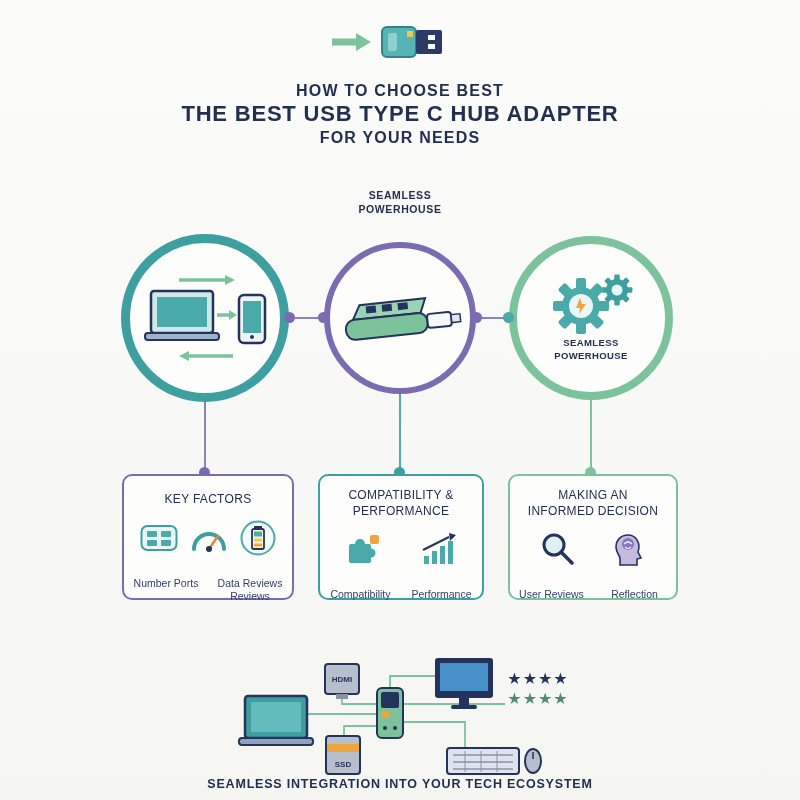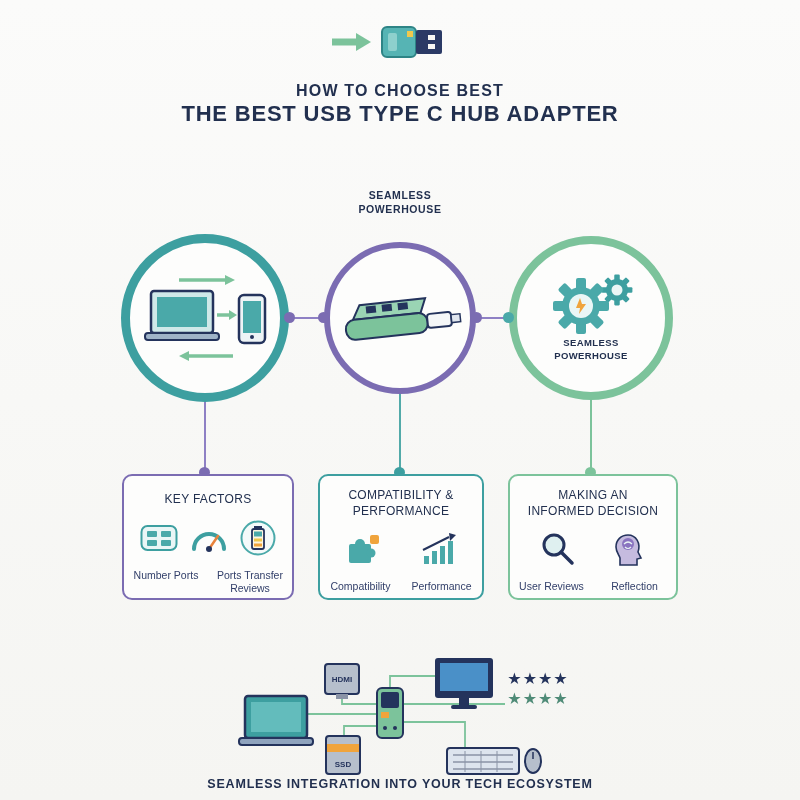--- a/index.html
+++ b/index.html
@@ -52,21 +52,21 @@
           border-radius:10px; border:2px solid #888; text-align:center; }
   .card1 { left:122px; width:172px; border-color:#7b6cb2; }
   .card2 { left:318px; width:166px; border-color:#3d9fa0; }
   .card3 { left:508px; width:170px; border-color:#7cc39b; }
   .card-title { margin-top:12px; font-size:12px; font-weight:normal; line-height:1.3;
                 letter-spacing:0.3px; color:#22304f; }
   .card1 .card-title { margin-top:16px; }
   .icons-row { display:flex; justify-content:center; align-items:center; gap:12px;
                margin-top:9px; height:42px; }
   .card2 .icons-row, .card3 .icons-row { gap:34px; }
-  .labels-row { display:flex; justify-content:space-evenly; margin-top:10px;
+  .labels-row { display:flex; justify-content:space-evenly; margin-top:18px;
                 font-size:10.5px; color:#33406a; line-height:1.25; }
   .labels-row .lbl { width:50%; }
 
   .ecosystem { position:absolute; left:225px; top:652px; width:350px; height:135px; }
 
   .footer-caption { position:absolute; top:757px; left:0; width:800px; text-align:center;
                     font-size:12.5px; font-weight:bold; letter-spacing:0.8px; color:#22304f;margin-top:20px; }
 
   svg text { font-family:"Liberation Sans", sans-serif; }
 </style>
@@ -83,20 +83,21 @@
       <rect x="60" y="13" width="9" height="18" rx="2" fill="#8ed0cd"></rect>
       <rect x="79" y="11" width="6" height="6" fill="#f0c84c"></rect>
       <rect x="88" y="10" width="26" height="24" rx="2" fill="#2b3a66"></rect>
       <rect x="100" y="15" width="7" height="5" fill="#f8f8f5"></rect>
       <rect x="100" y="24" width="7" height="5" fill="#f8f8f5"></rect>
     </svg>
   </div>
 
   <div class="title title-2">THE BEST USB TYPE C HUB ADAPTER</div>
   <div class="title title-1">HOW TO CHOOSE BEST</div>
+  <div class="title title-3">FOR YOUR NEEDS</div>
 
   <div class="tagline">
     <div>SEAMLESS</div>
     <div>POWERHOUSE</div>
   </div>
 
   <div class="circle c1">
     <svg width="124" height="90" viewBox="0 0 124 90">
       <path d="M 36,7 H 82" stroke="#7cc39b" stroke-width="3.5" fill="none"></path>
       <polygon points="82,2 92,7 82,12" fill="#7cc39b"></polygon>
@@ -198,21 +199,21 @@
         <rect x="14" y="6" width="8" height="3" fill="#24335c"></rect>
         <rect x="12" y="9" width="12" height="20" rx="2" fill="#fdf6e0" stroke="#24335c" stroke-width="1.8"></rect>
         <rect x="14" y="11.5" width="8" height="5" fill="#4aa9a9"></rect>
         <rect x="14" y="18.5" width="8" height="3" fill="#f0c84c"></rect>
         <rect x="14" y="23.5" width="8" height="3" fill="#f0a43c"></rect>
       </svg>
     </div>
     <div class="labels-row">
       <div class="lbl">Number Ports</div>
       <div class="lbl">
-        <div>Ports Transfer</div>
+        <div>Data Reviews</div>
         <div>Reviews</div>
       </div>
     </div>
   </div>
 
   <div class="card card3">
     <div class="card-title">
       <div>MAKING AN</div>
       <div>INFORMED DECISION</div>
     </div>

